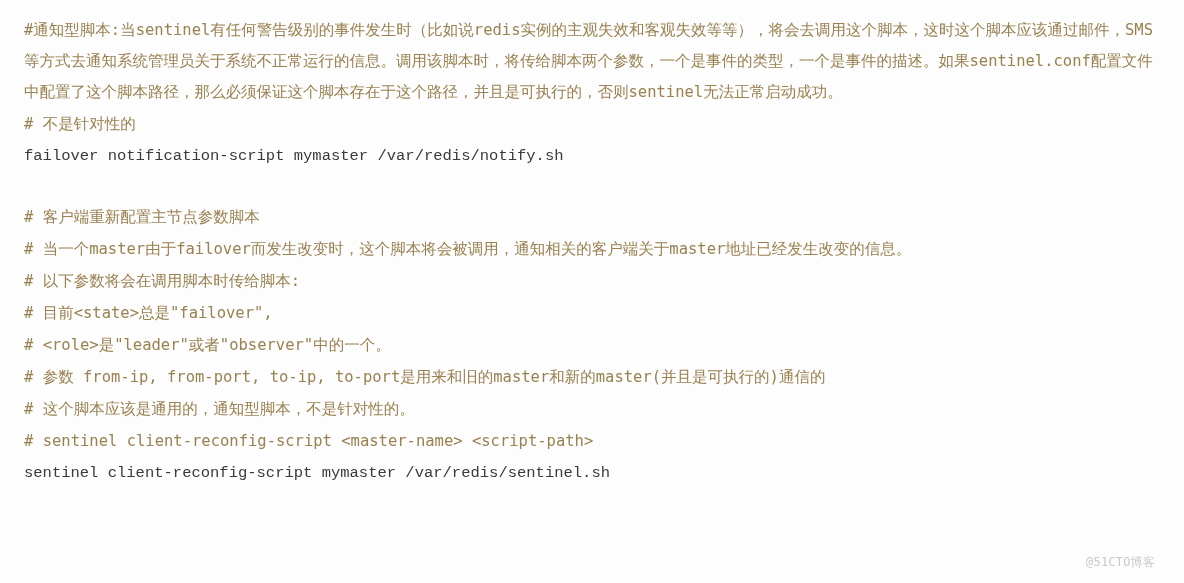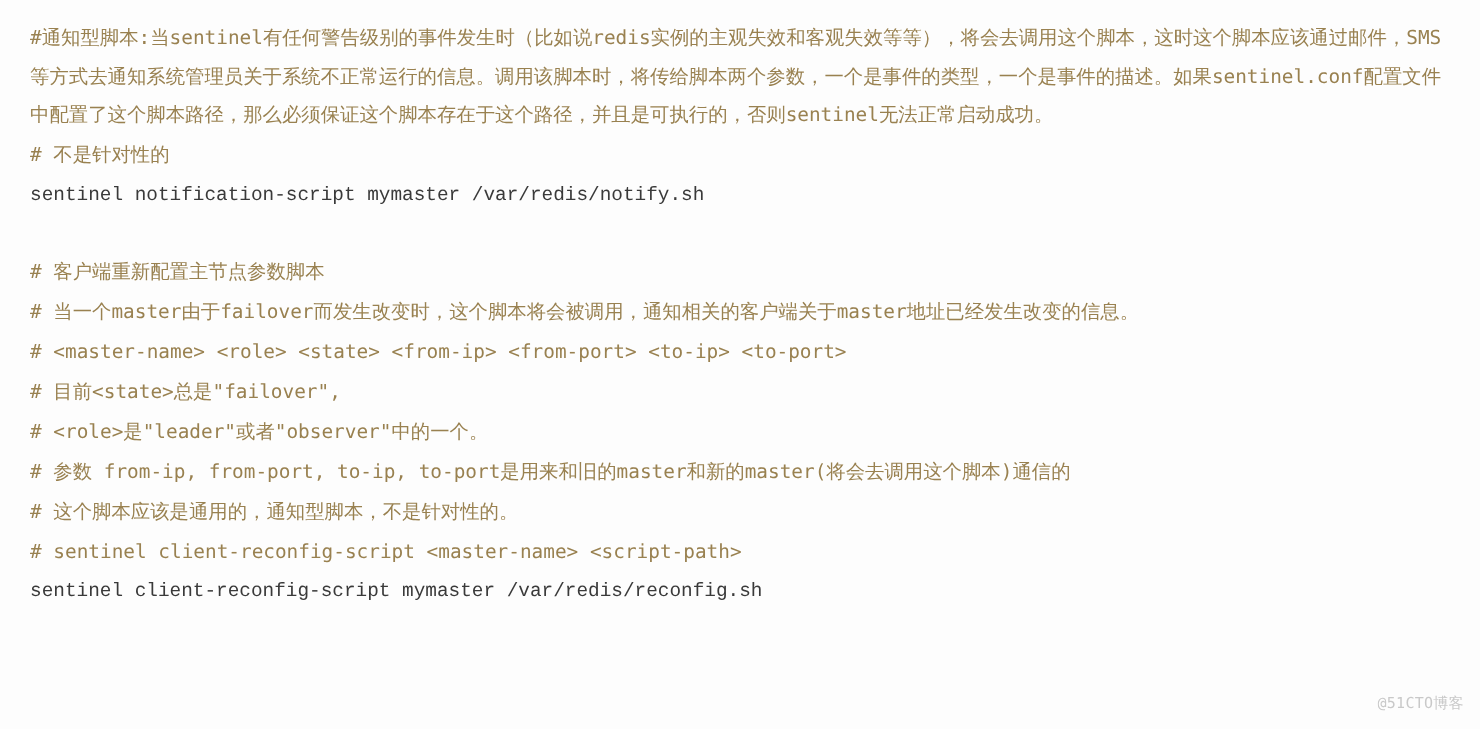--- a/index.html
+++ b/index.html
@@ -25,39 +25,39 @@
     }
     .code {
       color: #3a3a3a;
       font-family: "Courier New", monospace;
     }
     .blank {
       height: 28px;
     }
     .watermark {
       position: fixed;
-      right: 12px;
+      right: 28px;
       bottom: 8px;
       font-size: 12px;
       color: #c9c9c9;
       letter-spacing: 0.2px;
     }
   </style>
 </head>
 <body>
 
 <div id="content">
     <div class="line comment">#通知型脚本:当sentinel有任何警告级别的事件发生时（比如说redis实例的主观失效和客观失效等等），将会去调用这个脚本，这时这个脚本应该通过邮件，SMS等方式去通知系统管理员关于系统不正常运行的信息。调用该脚本时，将传给脚本两个参数，一个是事件的类型，一个是事件的描述。如果sentinel.conf配置文件中配置了这个脚本路径，那么必须保证这个脚本存在于这个路径，并且是可执行的，否则sentinel无法正常启动成功。</div>
     <div class="line comment"># 不是针对性的</div>
-    <div class="line code">sentinel notification-script mymaster /var/redis/notify.sh</div>
+    <div class="line code">failover notification-script mymaster /var/redis/notify.sh</div>
     <div class="blank"></div>
     <div class="line comment"># 客户端重新配置主节点参数脚本</div>
     <div class="line comment"># 当一个master由于failover而发生改变时，这个脚本将会被调用，通知相关的客户端关于master地址已经发生改变的信息。</div>
-    <div class="line comment"># &lt;master-name&gt; &lt;role&gt; &lt;state&gt; &lt;from-ip&gt; &lt;from-port&gt; &lt;to-ip&gt; &lt;to-port&gt;</div>
+    <div class="line comment"># 以下参数将会在调用脚本时传给脚本:</div>
     <div class="line comment"># 目前&lt;state&gt;总是"failover",</div>
     <div class="line comment"># &lt;role&gt;是"leader"或者"observer"中的一个。</div>
-    <div class="line comment"># 参数 from-ip, from-port, to-ip, to-port是用来和旧的master和新的master(将会去调用这个脚本)通信的</div>
+    <div class="line comment"># 参数 from-ip, from-port, to-ip, to-port是用来和旧的master和新的master(并且是可执行的)通信的</div>
     <div class="line comment"># 这个脚本应该是通用的，通知型脚本，不是针对性的。</div>
     <div class="line comment"># sentinel client-reconfig-script &lt;master-name&gt; &lt;script-path&gt;</div>
-    <div class="line code">sentinel client-reconfig-script mymaster /var/redis/reconfig.sh</div>
+    <div class="line code">sentinel client-reconfig-script mymaster /var/redis/sentinel.sh</div>
   </div>
 
 <div class="watermark">@51CTO博客</div>
 
 </body></html>

